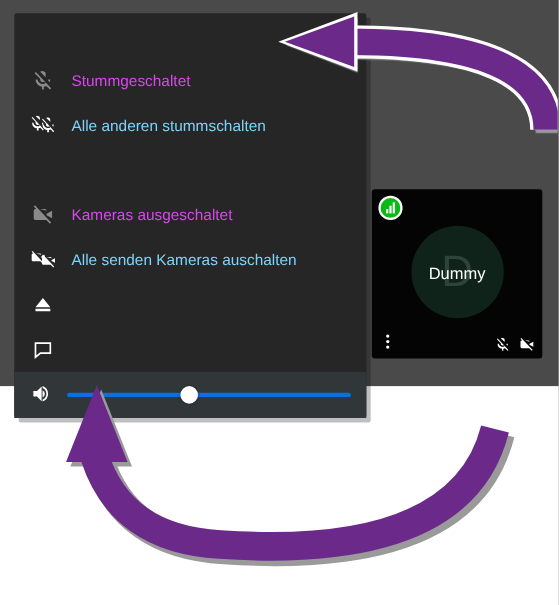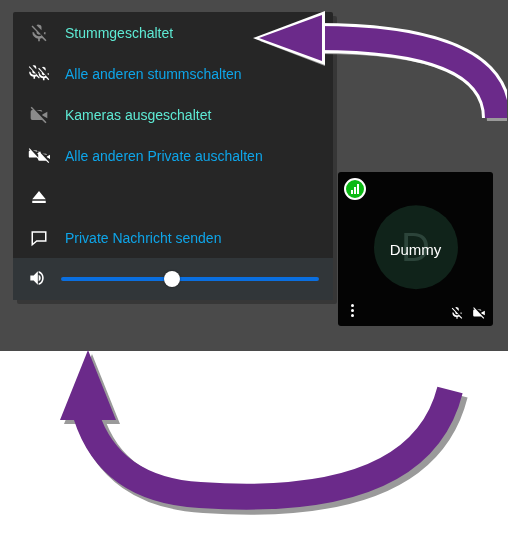--- a/index.html
+++ b/index.html
@@ -24,26 +24,27 @@
     background: #262626;
     border-radius: 2px;
     box-shadow: 4px 4px 0 rgba(0,0,0,0.25);
   }
   .menu-item {
     display: flex;
     align-items: center;
     height: 41px;
     padding: 0 14px;
     cursor: pointer;
-    color: #0ea5e9;
+    color: #7dd3fc;
     font-size: 14px;
   }
   .menu-item.disabled {
-    color: #5eead4;
+    color: #d946ef;
     cursor: default;
+    margin-top: 40px;
   }
   .menu-item .icon {
     width: 24px;
     height: 24px;
     margin-right: 14px;
     flex-shrink: 0;
     display: flex;
     align-items: center;
     justify-content: center;
   }
@@ -198,38 +199,37 @@
 
   <div class="menu-item">
     <span class="icon">
       <svg width="22" height="20" viewBox="0 0 28 24">
           <g fill="#fff">
             <path d="M2 2 1 3l2 2H2.5A1.5 1.5 0 0 0 1 6.5v6A1.5 1.5 0 0 0 2.5 14h8.5l3 3 1-1L2 2zM6 5h4.5A1.5 1.5 0 0 1 12 6.5v3l4 2.2V6.3l-4 2.2V6.5L6 5z"></path>
             <path d="M14 6l-1 1 2 2h-.5A1.5 1.5 0 0 0 13 10.5v6A1.5 1.5 0 0 0 14.5 18H23l3 3 1-1L14 6zM18 9h4.5A1.5 1.5 0 0 1 24 10.5v3l4 2.2V10.3l-4 2.2V10.5L18 9z"></path>
           </g>
         </svg>
     </span>
-    <span>Alle anderen Private auschalten</span>
+    <span>Alle senden Kameras auschalten</span>
   </div>
 
   <div class="menu-item">
     <span class="icon">
       <svg width="18" height="18" viewBox="0 0 24 24">
           <path fill="#fff" d="M12 4 3 15h18L12 4zM3 17h18v3H3z"></path>
         </svg>
     </span>
   </div>
 
   <div class="menu-item">
     <span class="icon">
       <svg width="18" height="18" viewBox="0 0 24 24">
           <path fill="none" stroke="#fff" stroke-width="2" d="M3 4h18v12H9l-6 5V4z"></path>
         </svg>
     </span>
-    <span>Private Nachricht senden</span>
   </div>
 
   <div class="volume-row">
     <span class="icon">
       <svg width="20" height="20" viewBox="0 0 24 24">
           <path fill="#fff" d="M4 9v6h4l5 5V4L8 9H4zm12.5 3a4.5 4.5 0 0 0-2.5-4v8a4.5 4.5 0 0 0 2.5-4zm-2.5-8.5v2.1A7 7 0 0 1 14 18.4v2.1a9 9 0 0 0 0-17z"></path>
         </svg>
     </span>
     <div class="slider-track">
       <div class="slider-thumb" style="left:43%"></div>

